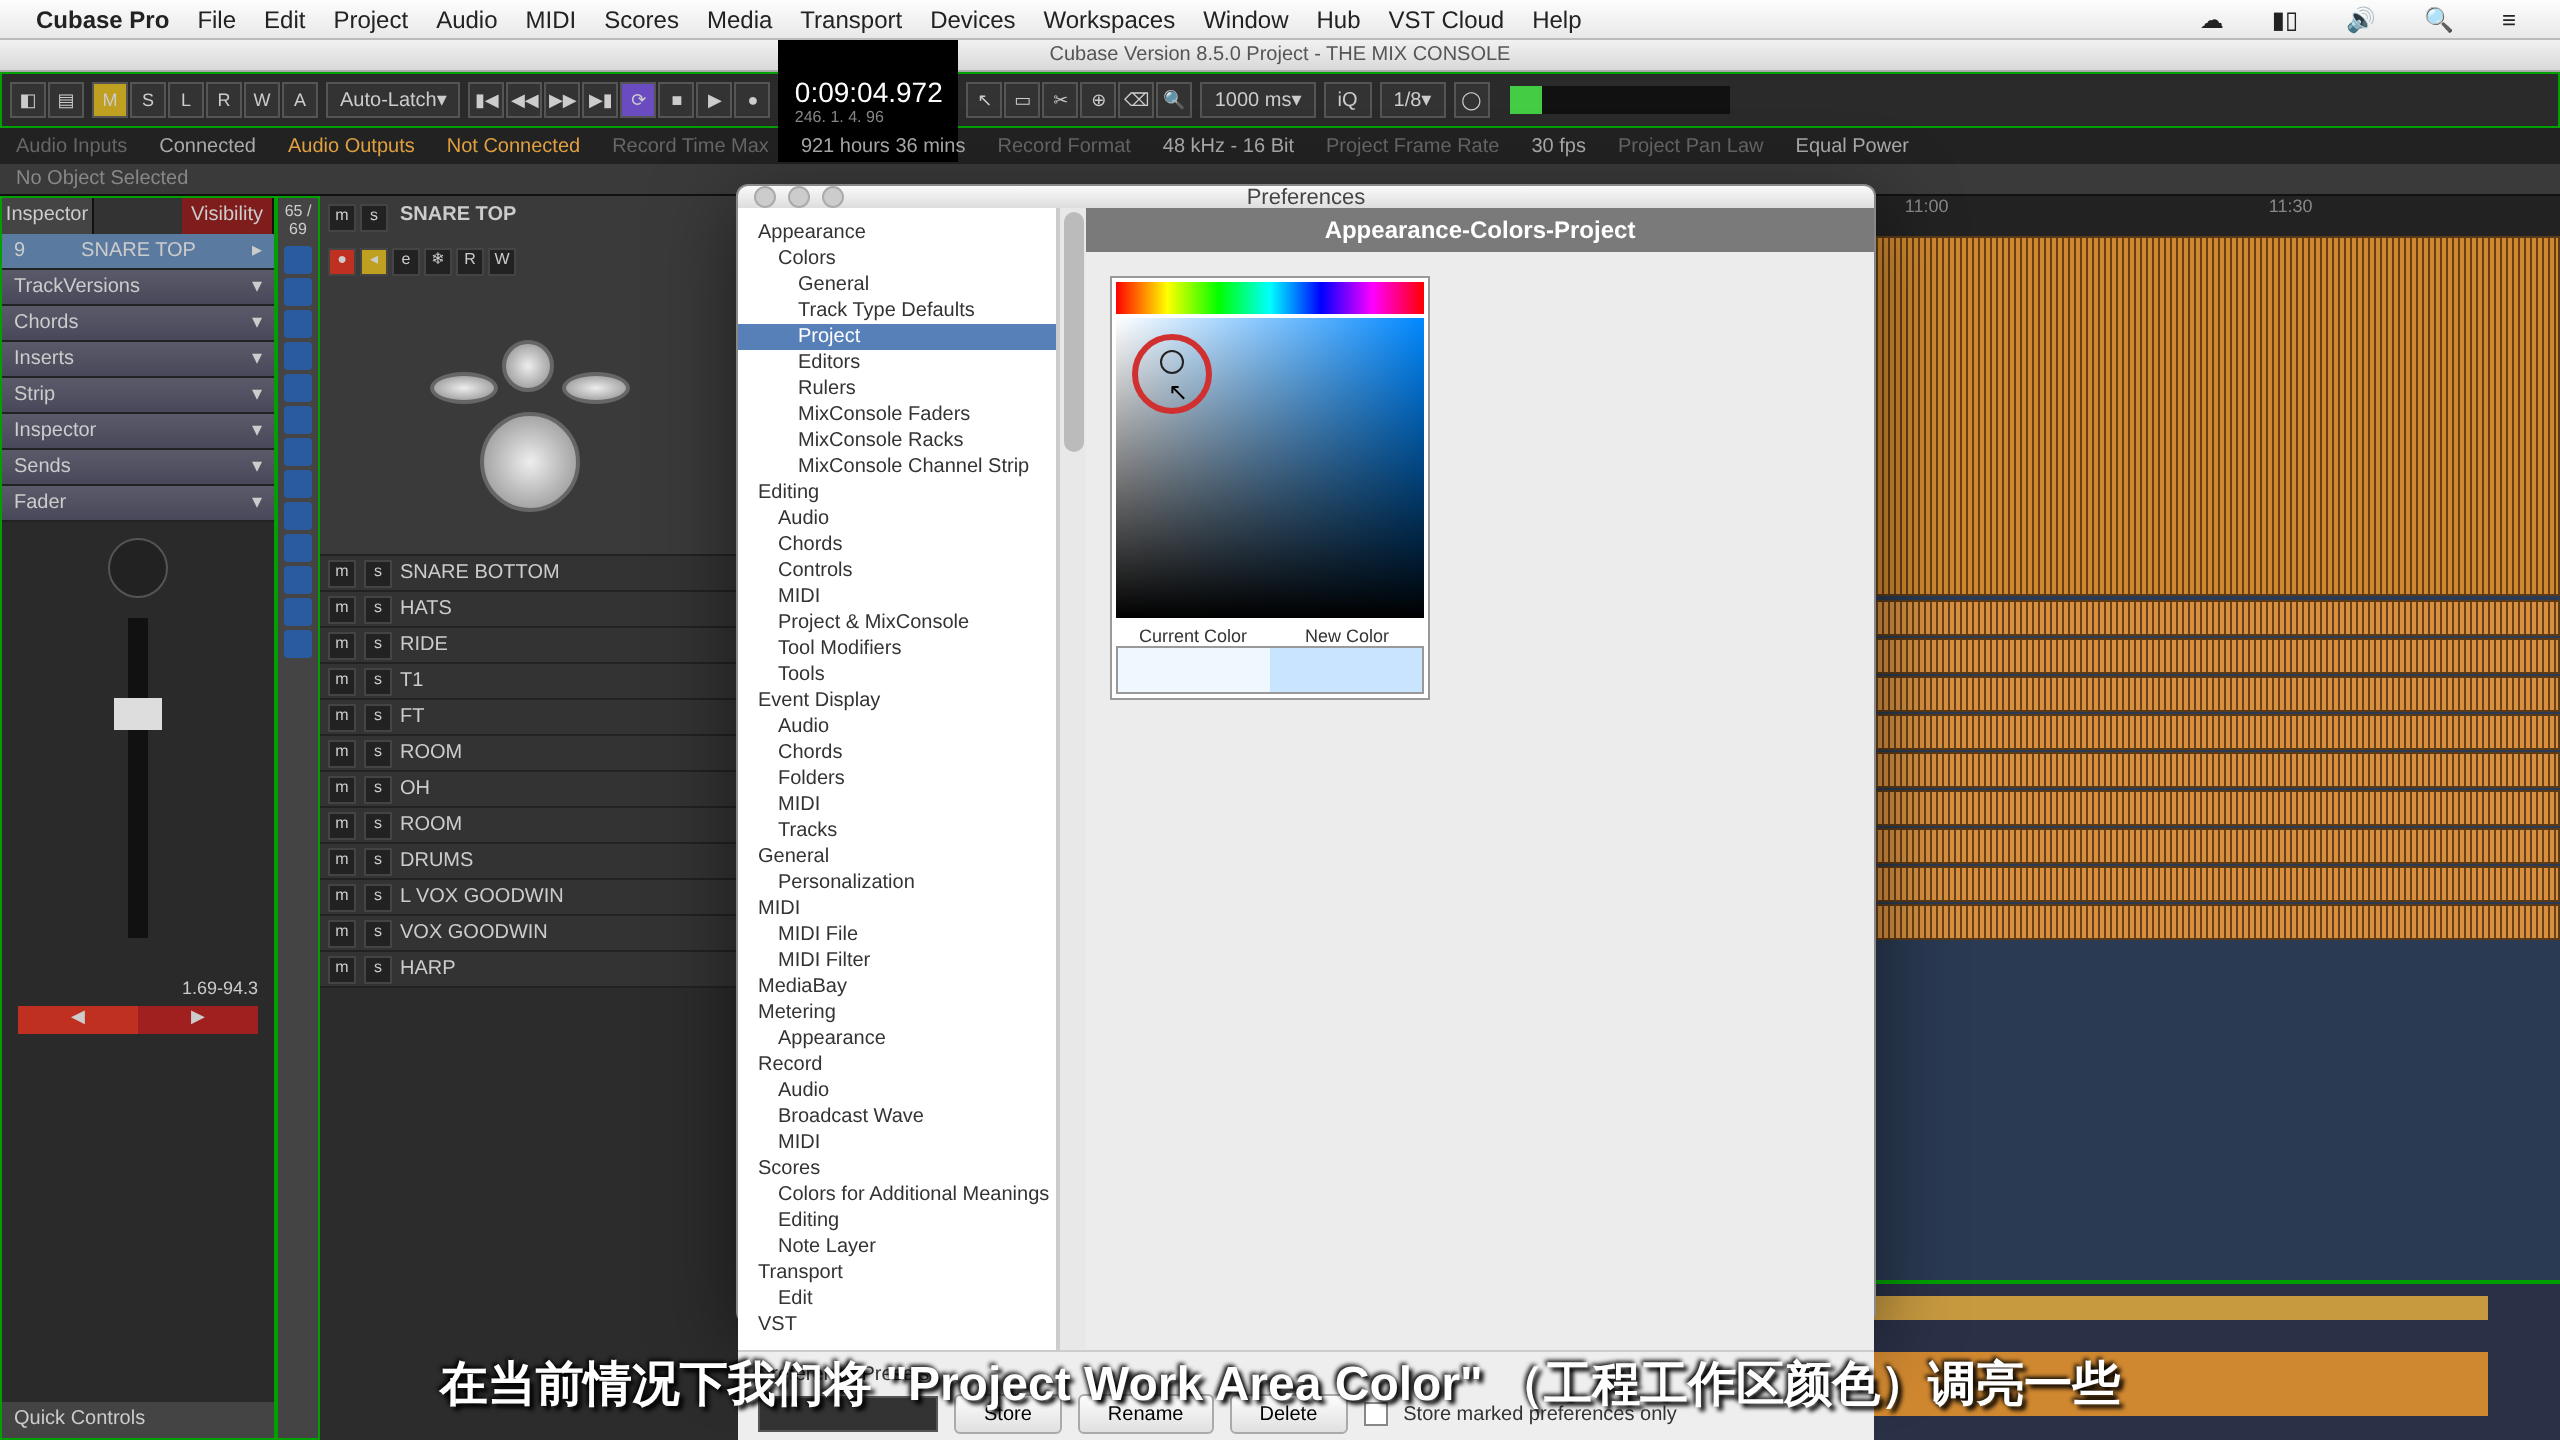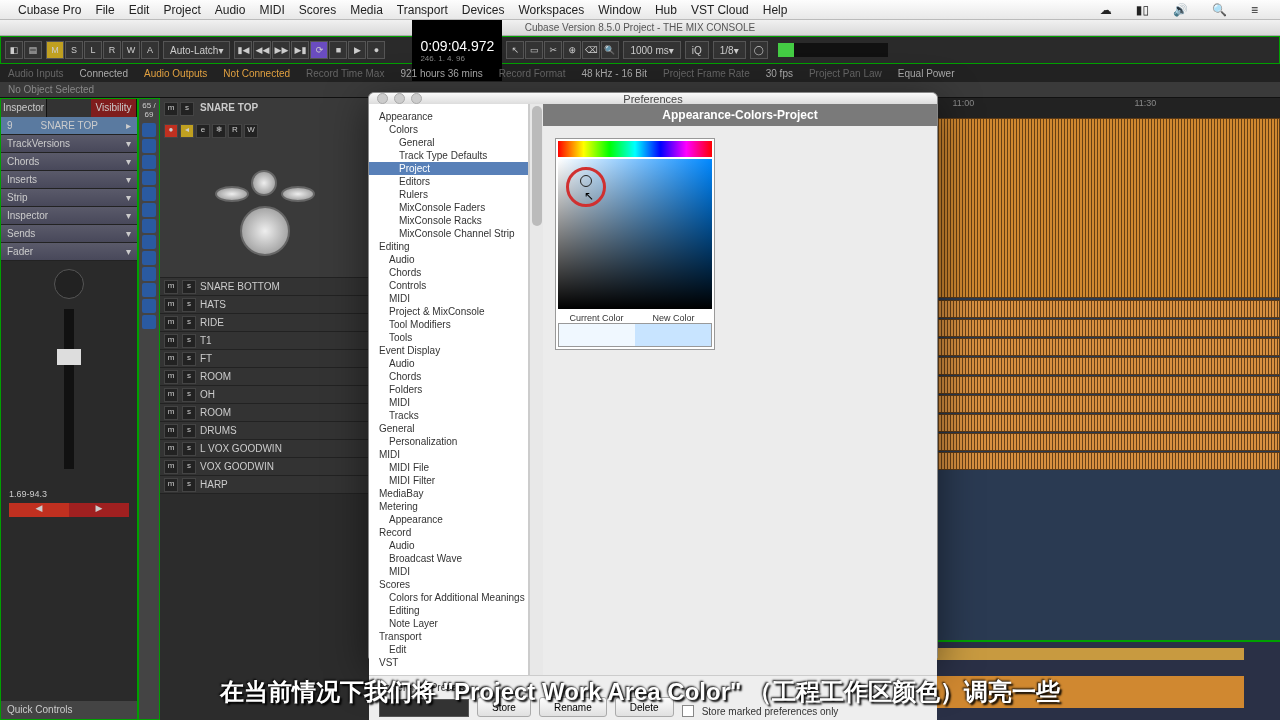--- a/index.html
+++ b/index.html
@@ -2,33 +2,33 @@
 <html><head>
 <meta charset="utf-8">
 <style>
 * { margin:0; padding:0; box-sizing:border-box; font-family:"Lucida Grande","Segoe UI",Arial,sans-serif; }
 body { width:1280px; height:720px; background:#2a2a2a; overflow:hidden; position:relative; font-size:11px; color:#ccc; }
 
 
 .mac-menubar { height:20px; background:linear-gradient(#fdfdfd,#e8e8e8); display:flex; align-items:center; padding:0 8px; border-bottom:1px solid #bbb; color:#222; }
 .mac-menubar .apple { margin-right:10px; font-size:14px; }
 .mac-menubar span { margin-right:14px; font-size:12px; }
-.mac-menubar .appname { font-weight:normal; }
+.mac-menubar .appname { font-weight:bold; }
 .mac-menubar .right { margin-left:auto; display:flex; gap:10px; font-size:12px; }
 
 .win-title { height:16px; background:linear-gradient(#f1f1f1,#d9d9d9); text-align:center; font-size:10px; color:#555; line-height:16px; border-bottom:1px solid #aaa; }
 
 
 .toolbar { height:28px; background:#2a2a2a; border:1px solid #00a000; display:flex; align-items:center; padding:0 4px; gap:4px; }
 .tb-btn { width:18px; height:18px; background:#333; border:1px solid #555; display:inline-flex; align-items:center; justify-content:center; font-size:9px; }
 .tb-btn.y { background:#c0a020; }
 .tb-btn.purple { background:#6a4cc0; }
 .tb-group { display:flex; gap:1px; }
 .tb-sel { height:18px; background:#333; border:1px solid #555; padding:0 6px; font-size:10px; display:flex; align-items:center; }
-.timecode { background:#000; padding:18px 8px; color:#fff; font-family:monospace;margin-left:23px; }
+.timecode { background:#000; padding:18px 8px; color:#fff; font-family:monospace; }
 .timecode .big { font-size:14px; }
 .timecode .sm { font-size:8px; color:#888; }
 .meter-bar { width:110px; height:14px; background:#111; margin-left:6px; }
 .meter-bar .fill { height:100%; width:15%; background:#4c4; }
 
 
 .statusrow { height:18px; background:#222; display:flex; align-items:center; padding:0 8px; gap:16px; font-size:10px; color:#888; }
 .statusrow .lbl { color:#666; }
 .statusrow .val { color:#aaa; }
 .statusrow .warn { color:#e0a040; }
@@ -39,21 +39,21 @@
 .leftpanel { width:138px; background:#333; border:1px solid #00a000; display:flex; flex-direction:column; }
 .tabs { display:flex; height:18px;gap:44px; }
 .tabs .tab { flex:1; background:#7f1d1d; text-align:center; font-size:10px; line-height:18px; border-right:1px solid #111; }
 .tabs .tab.active { background:#444; }
 .insp-row { height:18px; background:linear-gradient(#5a5a6a,#48485a); border-bottom:1px solid #222; padding:0 6px; font-size:10px; line-height:18px; display:flex; align-items:center; justify-content:space-between; }
 .insp-row.sel { background:#5a7aa0; }
 .fader-area { flex:1; background:#2a2a2a; padding:8px; position:relative; }
 .fader-area .kn { width:30px; height:30px; border-radius:50%; background:#222; border:1px solid #555; margin:0 auto; }
 .fader-area .fader-slot { width:10px; height:160px; background:#111; margin:10px auto; position:relative; }
 .fader-area .cap { width:24px; height:16px; background:#ddd; position:absolute; left:-7px; top:40px; }
-.fader-area .nums { display:flex; justify-content:flex-start; font-size:9px; margin-top:20px; }
+.fader-area .nums { display:flex; justify-content:flex-end; font-size:9px; margin-top:20px; }
 .fader-area .btns { display:flex; margin-top:4px; }
 .fader-area .btns div { flex:1; height:14px; font-size:9px; text-align:center; }
 .qc { height:18px; background:#444; font-size:10px; line-height:18px; padding:0 6px; }
 
 .vispanel { width:22px; background:#444; border:1px solid #00a000; }
 .vispanel .dot { width:14px; height:14px; background:#2a5aa0; border-radius:2px; margin:2px auto; }
 
 
 .center { flex:1; background:#2a2a2a; display:flex; flex-direction:column; }
 .tracklist-row { display:flex; flex:1; }
@@ -101,21 +101,21 @@
 .satval { height:150px; background:linear-gradient(to bottom,rgba(0,0,0,0),#000),linear-gradient(to right,#fff,#08f); position:relative; margin-top:2px; }
 .satval .ring { position:absolute; left:22px; top:16px; width:12px; height:12px; border:1px solid #222; border-radius:50%; }
 .satval .redc { position:absolute; left:8px; top:8px; width:40px; height:40px; border:3px solid #d03030; border-radius:50%; }
 .cursor-arrow { position:absolute; left:26px; top:30px; font-size:12px; color:#000; }
 .curcol { display:flex; margin-top:4px; }
 .curcol div { flex:1; text-align:center; font-size:9px; color:#333; }
 .curcol-sw { display:flex; border:1px solid #999; }
 .curcol-sw div { flex:1; height:22px; }
 .pref-footer { height:52px; border-top:1px solid #ccc; padding:6px 10px; background:#eee; }
 .pref-footer .lbl { font-size:10px; color:#333; }
-.pref-footer .row { display:flex; gap:8px; align-items:flex-end; margin-top:4px; }
+.pref-footer .row { display:flex; gap:8px; align-items:center; margin-top:4px; }
 .pref-footer select,.pbtn { height:20px; font-size:10px; background:linear-gradient(#fdfdfd,#e0e0e0); border:1px solid #aaa; border-radius:3px; padding:0 14px; }
 .pref-footer .row .sel { width:90px; background:#333; border:1px solid #555; height:18px; }
 .chk { width:12px; height:12px; border:1px solid #888; background:#fff; }
 
 
 .subtitle { position:absolute; bottom:12px; left:0; right:0; text-align:center; font-size:24px; color:#fff; text-shadow:2px 2px 2px #000,-1px -1px 2px #000; font-weight:bold; pointer-events:none; }
 </style>
 </head>
 <body>
 

